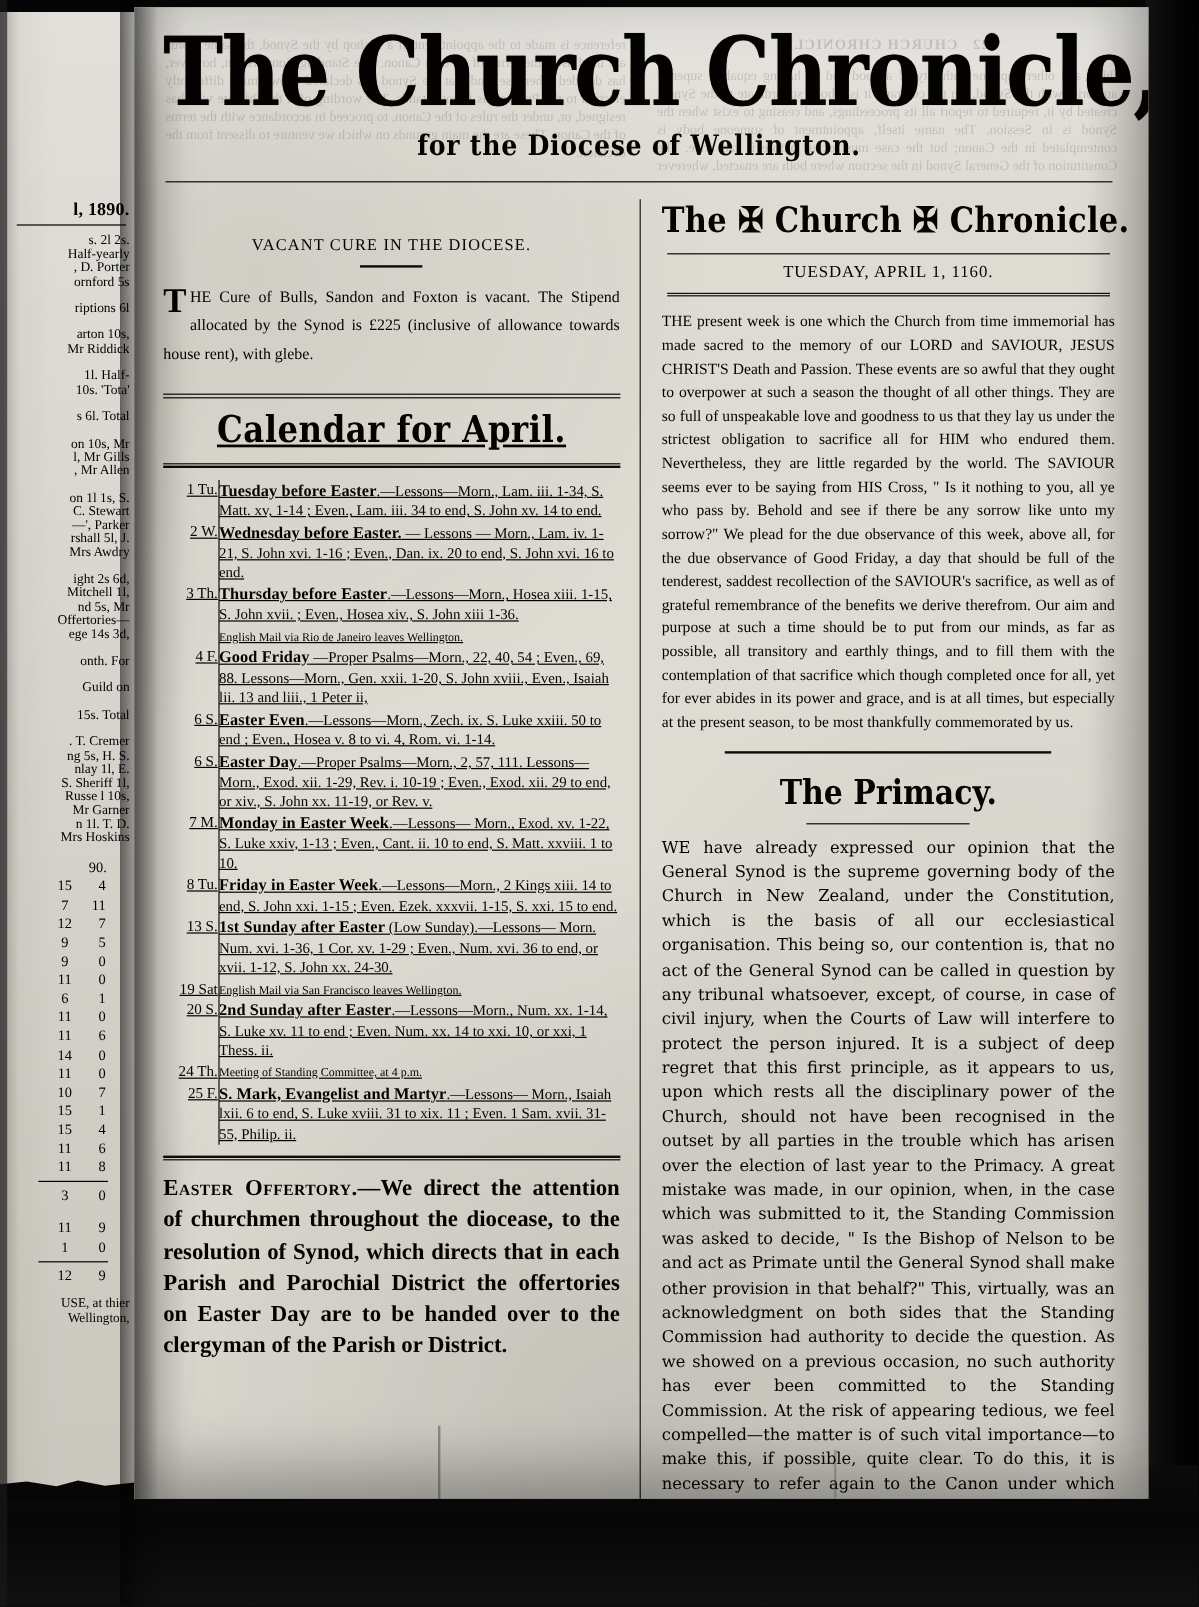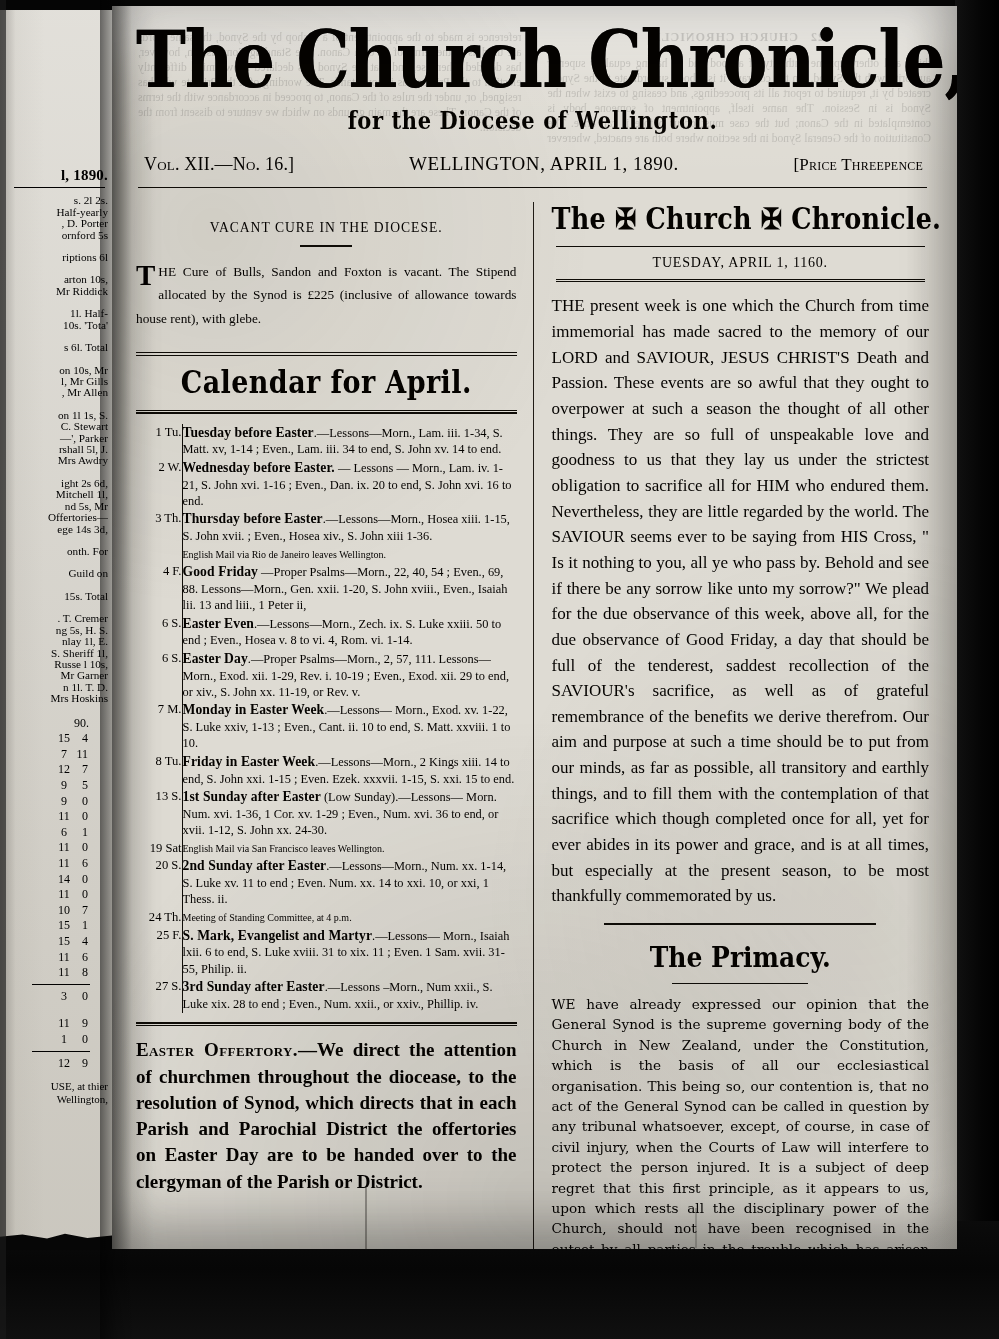--- a/index.html
+++ b/index.html
@@ -48,21 +48,21 @@
     text-align: right;
     padding-right: 4px;
     filter: blur(.15px) contrast(1.25);
   }
   .lp-date { font-weight: 700; font-size: 15px; letter-spacing:.2px; margin-top: 158px; }
   .lp-rule { border-top: 1.6px solid #1a1714; margin: 4px 3px 7px 14px; }
   .lp-blk  { margin-bottom: 11px; }
   .lp-blk div { white-space: nowrap; overflow: hidden; }
   .lp-gap  { height: 12px; }
   .lp-table { margin-top: 6px; font-size:12px; line-height:1.30; }
-  .lp-table .r { display:flex; justify-content:flex-end; padding-right:20px;}
+  .lp-table .r { display:flex; justify-content:flex-end; gap:10px; padding-right:20px;}
   .lp-table .r span:first-child { width: 20px; text-align:center; }
   .lp-table .r span:last-child  { width: 14px; text-align:right; }
   .lp-tot-rule { border-top: 1.4px solid #1a1714; width:58px; margin: 3px 18px 4px auto; }
   .lp-foot { margin-top: 9px; font-size:11px; line-height:1.15; }
 
   
   .leaf-prev::after{
     content:""; position:absolute; left:0; bottom:0; width:112px; height:22px;
     background:#060606;
     clip-path: polygon(0 40%, 20% 30%, 42% 48%, 58% 26%, 78% 46%, 100% 34%, 100% 100%, 0 100%);
@@ -156,37 +156,37 @@
   .col-left  { padding-right: 16px; }
   .col-right { padding-left: 18px; border-left: 1.1px solid #2a2620; }
 
   
   .sec-head-caps {
     text-align:center;
     font-size: 13.6px;
     letter-spacing: 1.0px;
     font-variant: small-caps;
     font-weight: 400;
-    margin: 18px 0 0;
+    margin: 30px 0 0;
   }
   .short-rule { width: 52px; border-top: 2px solid #1b1814; margin: 9px auto 13px; }
   .body-p {
     font-size: 13.3px;
     line-height: 1.74;
     text-align: justify;
     margin: 0 0 10px;
     text-indent: 0;
   }
   .dropcap::first-letter{
     font-size: 29px; line-height: .82; font-weight:700;
     float:left; padding: 2px 3px 0 0; margin-top:2px;
   }
 
   
-  .cal-wrap { margin-top: 22px; }
+  .cal-wrap { margin-top: 22px; text-decoration: underline; }
   .dbl-rule-top { border-top:1.4px solid #1b1814; border-bottom:1.1px solid #1b1814; height:4px; }
   .cal-title {
     font-family:"DejaVu Serif","Liberation Serif",serif;
     font-weight:700; font-size:27px; text-align:center;
     transform: scaleY(1.14);
     margin: 11px 0 12px;
     letter-spacing:.4px;
   }
   .dbl-rule-bot { border-top:1.1px solid #1b1814; border-bottom:2px solid #1b1814; height:4px; margin-bottom:10px;}
 
@@ -229,21 +229,21 @@
     margin: 2px 0 0;
     white-space: nowrap;
   }
   .ed-rule1 { border-top:1.2px solid #1b1814; margin: 12px 4px 8px; }
   .ed-date {
     text-align:center; font-variant: small-caps;
     font-size: 14px; letter-spacing: .8px; margin-bottom: 8px;
   }
   .ed-rule2 { border-top:1.3px solid #1b1814; border-bottom:1px solid #1b1814; height:3px; margin: 0 4px 11px; }
   .ed-p {
-    font-size: 17px;
+    font-size: 13px;
     line-height: 1.51;
     text-align: justify;
     margin: 0 0 8px;
   }
   .sub-head {
     font-family:"DejaVu Serif","Liberation Serif",serif;
     font-weight:700; font-size:25px; text-align:center;
     transform: scaleY(1.14);
     margin: 18px 0 0;
   }
@@ -447,25 +447,20 @@
       <div class="bh"><span>122</span>
         &nbsp;&nbsp;<span>CHURCH CHRONICLE.</span></div>
       <span>third, and other supreme authority of a good and so having equal or superior authority with the Synod. On the contrary, it is a body subordinate to the Synod, created by it, required to report all its proceedings, and ceasing to exist when the Synod is in Session. The name itself, appointment of someone body is contemplated in the Canon; but the case must occur before it can arise. The Constitution of the General Synod in the section where both are enacted, wherever reference is made to the appointment of a Bishop by the Synod, the same words are used as in the terms of its own Canon. The Standing Commission, however, has decided otherwise, and that the Synod has declared it own mind differently election to the Primacy as it now stands. The wording of it the Primate who has resigned, or, under the rules of the Canon, to proceed in accordance with the terms of the Canon. These are the main grounds on which we venture to dissent from the decision.</span>
     </div>
 
     <div class="page-inner">
 
       <div class="masthead">
         <div class="mast-title">The Church Chronicle,</div>
         <div class="mast-sub">for the Diocese of Wellington.</div>
-        <div class="mast-line">
-          <span class="vol">Vol. XII.—No. 16.]</span>
-          <span class="place">WELLINGTON, APRIL 1, 1890.</span>
-          <span class="price">[Price Threepence</span>
-        </div>
         <div class="mast-rule-top"></div>
       </div>
 
       <div class="cols">
 
         <div class="col col-left">
 
           <div class="sec-head-caps">VACANT CURE IN THE DIOCESE.</div>
           <div class="short-rule"></div>
           <p class="body-p dropcap">THE Cure of Bulls, Sandon and Foxton is vacant. The Stipend allocated by the Synod is £225 (inclusive of allowance towards house rent), with glebe.</p>
@@ -525,24 +520,20 @@
                     <td class="cal-body"><span class="ev">2nd Sunday after Easter</span><span>.—Lessons—Morn., Num. xx. 1-14, S. Luke xv. 11 to end ; Even. Num. xx. 14 to xxi. 10, or xxi, 1 Thess. ii.</span></td>
                   </tr>
                   <tr>
                     <td class="cal-date">24 Th.</td>
                     <td class="cal-body"><span class="cal-note">Meeting of Standing Committee, at 4 p.m.</span></td>
                   </tr>
                   <tr>
                     <td class="cal-date">25 F.</td>
                     <td class="cal-body"><span class="ev">S. Mark, Evangelist and Martyr</span><span>.—Lessons— Morn., Isaiah lxii. 6 to end, S. Luke xviii. 31 to xix. 11 ; Even. 1 Sam. xvii. 31-55, Philip. ii.</span></td>
                   </tr>
-                  <tr>
-                    <td class="cal-date">27 S.</td>
-                    <td class="cal-body"><span class="ev">3rd Sunday after Easter</span><span>.—Lessons –Morn., Num xxii., S. Luke xix. 28 to end ; Even., Num. xxii., or xxiv., Phillip. iv.</span></td>
-                  </tr>
                 </tbody>
             </table>
             <div class="cal-end-rule"></div>
           </div>
 
           <p class="offertory">
             <span class="lead">Easter Offertory.</span><span>—We direct the attention of churchmen throughout the diocease, to the resolution of Synod, which directs that in each Parish and Parochial District the offertories on Easter Day are to be handed over to the clergyman of the Parish or District.</span>
           </p>
 
         </div>

